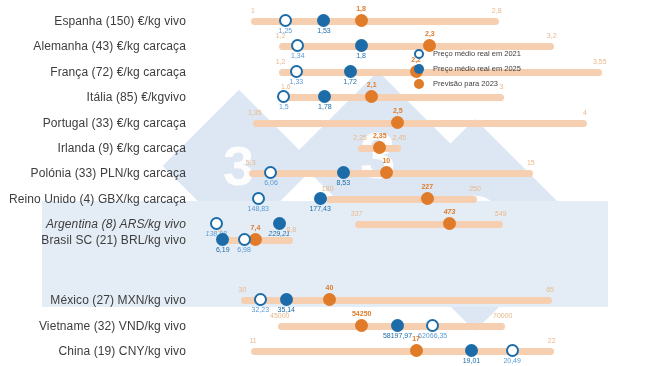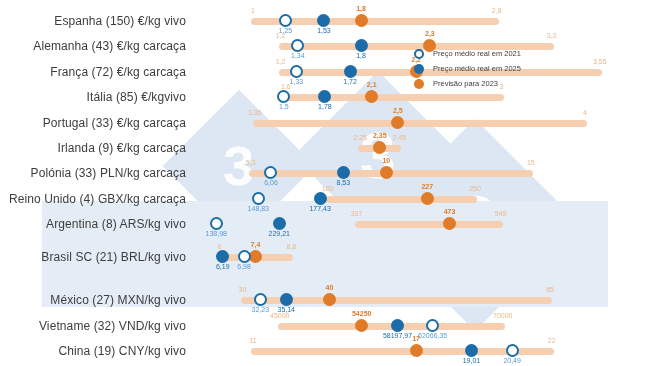--- a/index.html
+++ b/index.html
@@ -184,35 +184,35 @@
           <div class="vlab low" style="left: 131.714px;">180</div>
           <div class="vlab high" style="left: 279.048px;">250</div>
           <div class="vlab fcast" style="left: 231.324px;">227</div>
           <div class="vlab v2021" style="left: 62.3277px;">148,83</div>
           <div class="vlab v2022" style="left: 124.158px;">177,43</div>
           <div class="dot f2023" style="left: 231.324px;"></div>
           <div class="dot y2022" style="left: 124.158px;"></div>
           <div class="dot y2021" style="left: 62.3277px;"></div>
         </div>
       </div>
-      <div class="row" style="top: 205.2px;">
+      <div class="row" style="top: 205.2px; font-style: italic;">
         <div class="cat-label">Argentina (8) ARS/kg vivo</div>
         <div class="plot">
           <div class="range-bar" style="left: 158.551px; width: 148.074px;"></div>
           <div class="vlab low" style="left: 160.551px;">337</div>
           <div class="vlab high" style="left: 304.625px;">549</div>
           <div class="vlab fcast" style="left: 253.542px;">473</div>
           <div class="vlab v2021" style="left: 20.2414px;">138,98</div>
           <div class="vlab v2022" style="left: 83.2636px;">229,21</div>
           <div class="dot f2023" style="left: 253.542px;"></div>
           <div class="dot y2022" style="left: 83.2636px;"></div>
           <div class="dot y2021" style="left: 20.2414px;"></div>
         </div>
       </div>
-      <div class="row" style="top: 238px;">
+      <div class="row" style="top: 221px;">
         <div class="cat-label">Brasil SC (21) BRL/kg vivo</div>
         <div class="plot">
           <div class="range-bar" style="left: 21.619px; width: 75.6667px;"></div>
           <div class="vlab low" style="left: 23.619px;">6</div>
           <div class="vlab high" style="left: 95.2857px;">8,8</div>
           <div class="vlab fcast" style="left: 59.4524px;">7,4</div>
           <div class="vlab v2021" style="left: 48.1024px;">6,98</div>
           <div class="vlab v2022" style="left: 26.7536px;">6,19</div>
           <div class="dot f2023" style="left: 59.4524px;"></div>
           <div class="dot y2022" style="left: 26.7536px;"></div>

